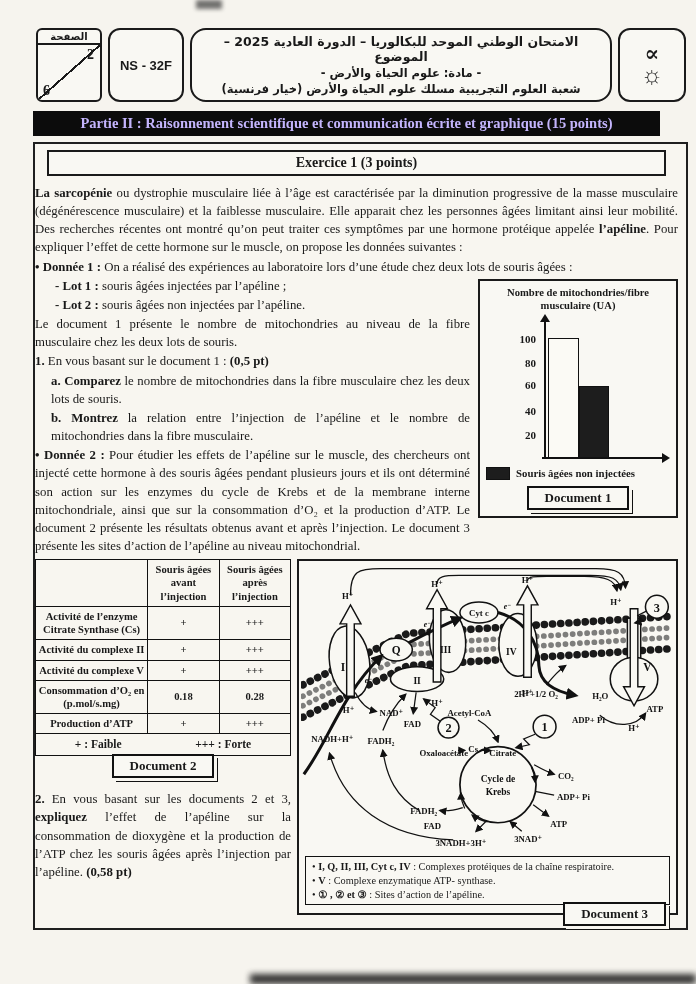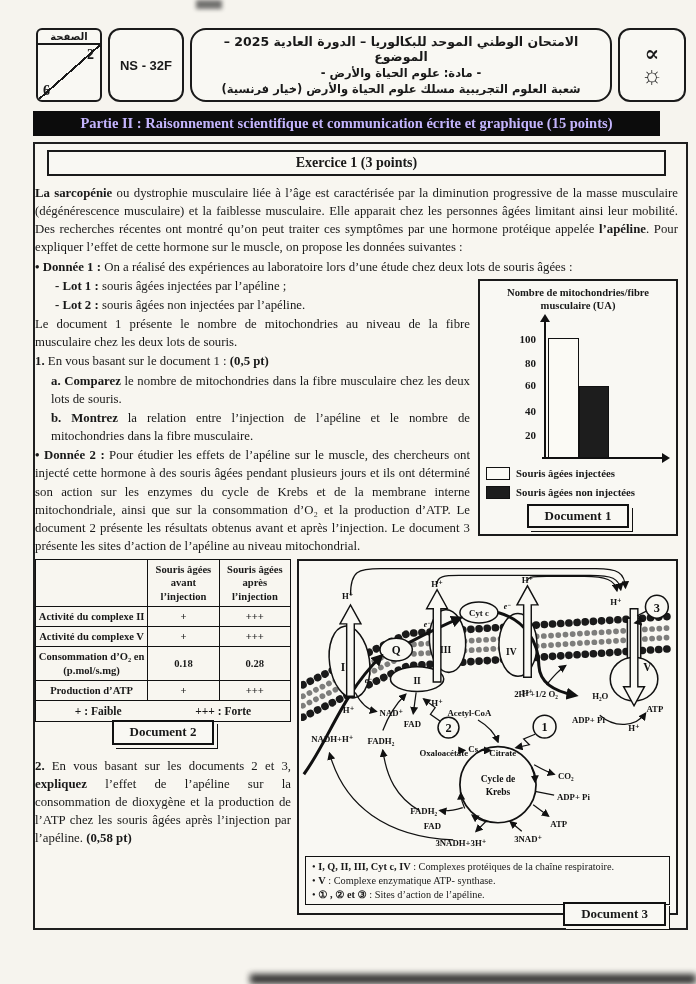--- a/index.html
+++ b/index.html
@@ -146,24 +146,20 @@
               <span class="ylab">40</span>
               <span class="ydash"></span>
             </div>
             <div class="ytick" style="bottom: 18px;">
               <span class="ylab">20</span>
               <span class="ydash"></span>
             </div>
           </div>
         <div class="doc1-legend">
           <div class="lrow">
-            <span class="sw sw0"></span>
-            <span>Souris âgées injectées</span>
-          </div>
-          <div class="lrow">
             <span class="sw sw1"></span>
             <span>Souris âgées non injectées</span>
           </div>
         </div>
         <div class="capwrap"><span class="doccap">Document 1</span></div>
       </div>
 
       <p class="ln lot"><b>- Lot 1 :</b><span> souris âgées injectées par l’apéline ;</span></p>
       <p class="ln lot"><b>- Lot 2 :</b><span> souris âgées non injectées par l’apéline.</span></p>
       <p class="ln"><span>Le document 1 présente le nombre de mitochondries au niveau de la fibre musculaire chez les deux lots de souris.</span></p>
@@ -177,20 +173,25 @@
         <div class="leftcol">
           <table class="doc2">
             <thead>
               <tr>
                 <th class="c0"></th>
                 <th>Souris âgées avant l’injection</th>
                 <th>Souris âgées après l’injection</th>
               </tr>
             </thead>
             <tbody>
+                <tr>
+                  <th>Activité de l’enzyme Citrate Synthase (Cs)</th>
+                  <td>+</td>
+                  <td>+++</td>
+                </tr>
                 <tr>
                   <th>Activité du complexe II</th>
                   <td>+</td>
                   <td>+++</td>
                 </tr>
                 <tr>
                   <th>Activité du complexe V</th>
                   <td>+</td>
                   <td>+++</td>
                 </tr>

